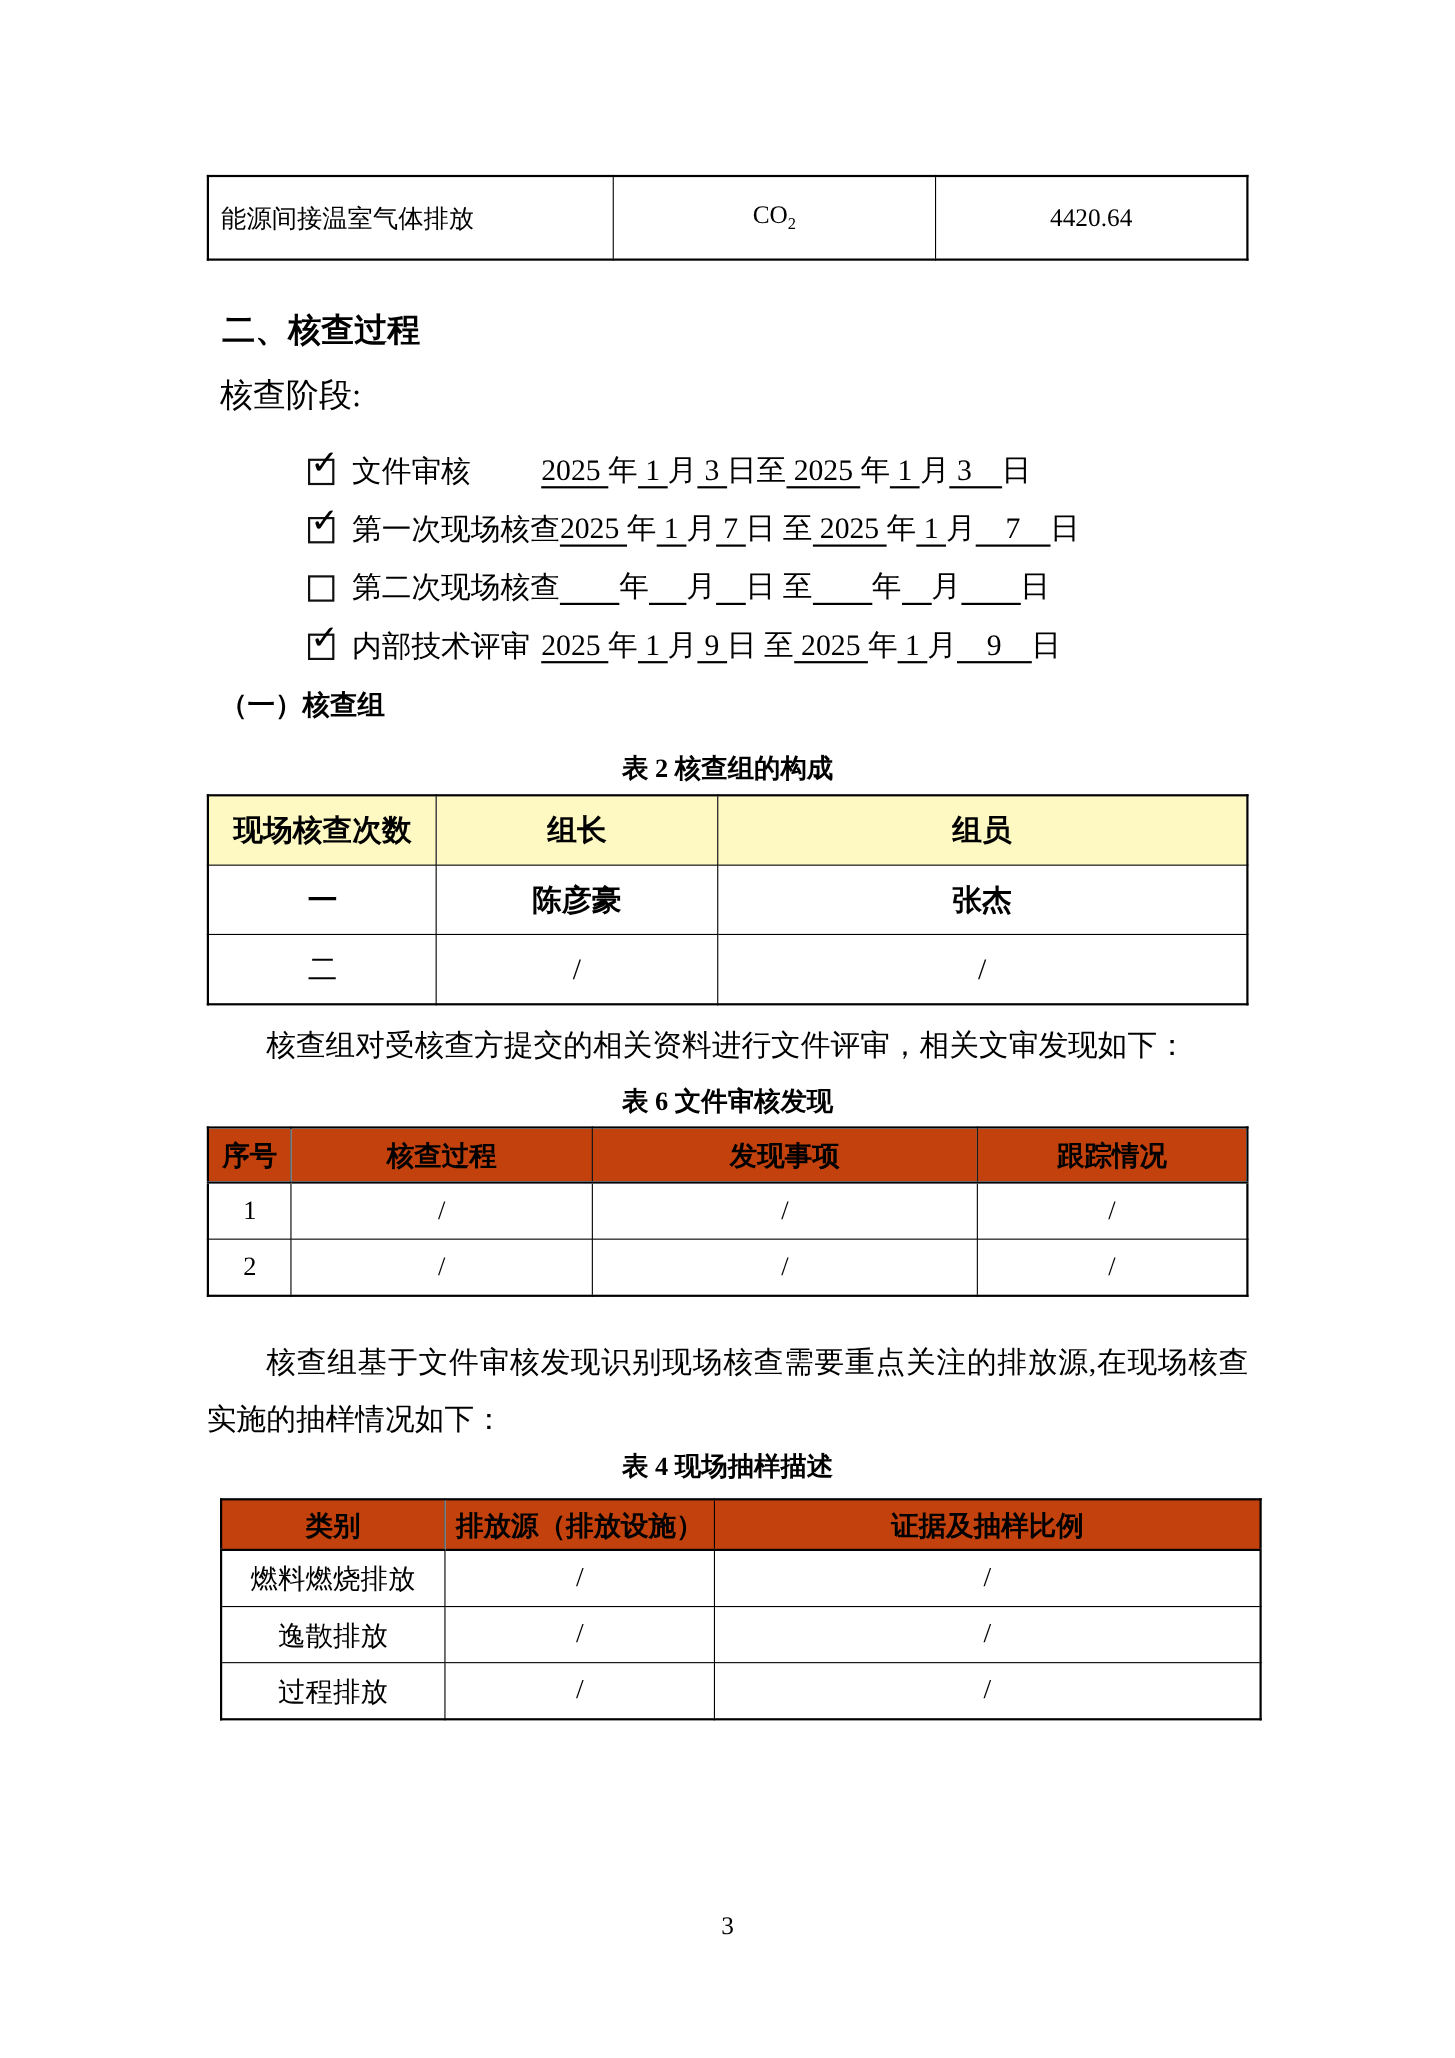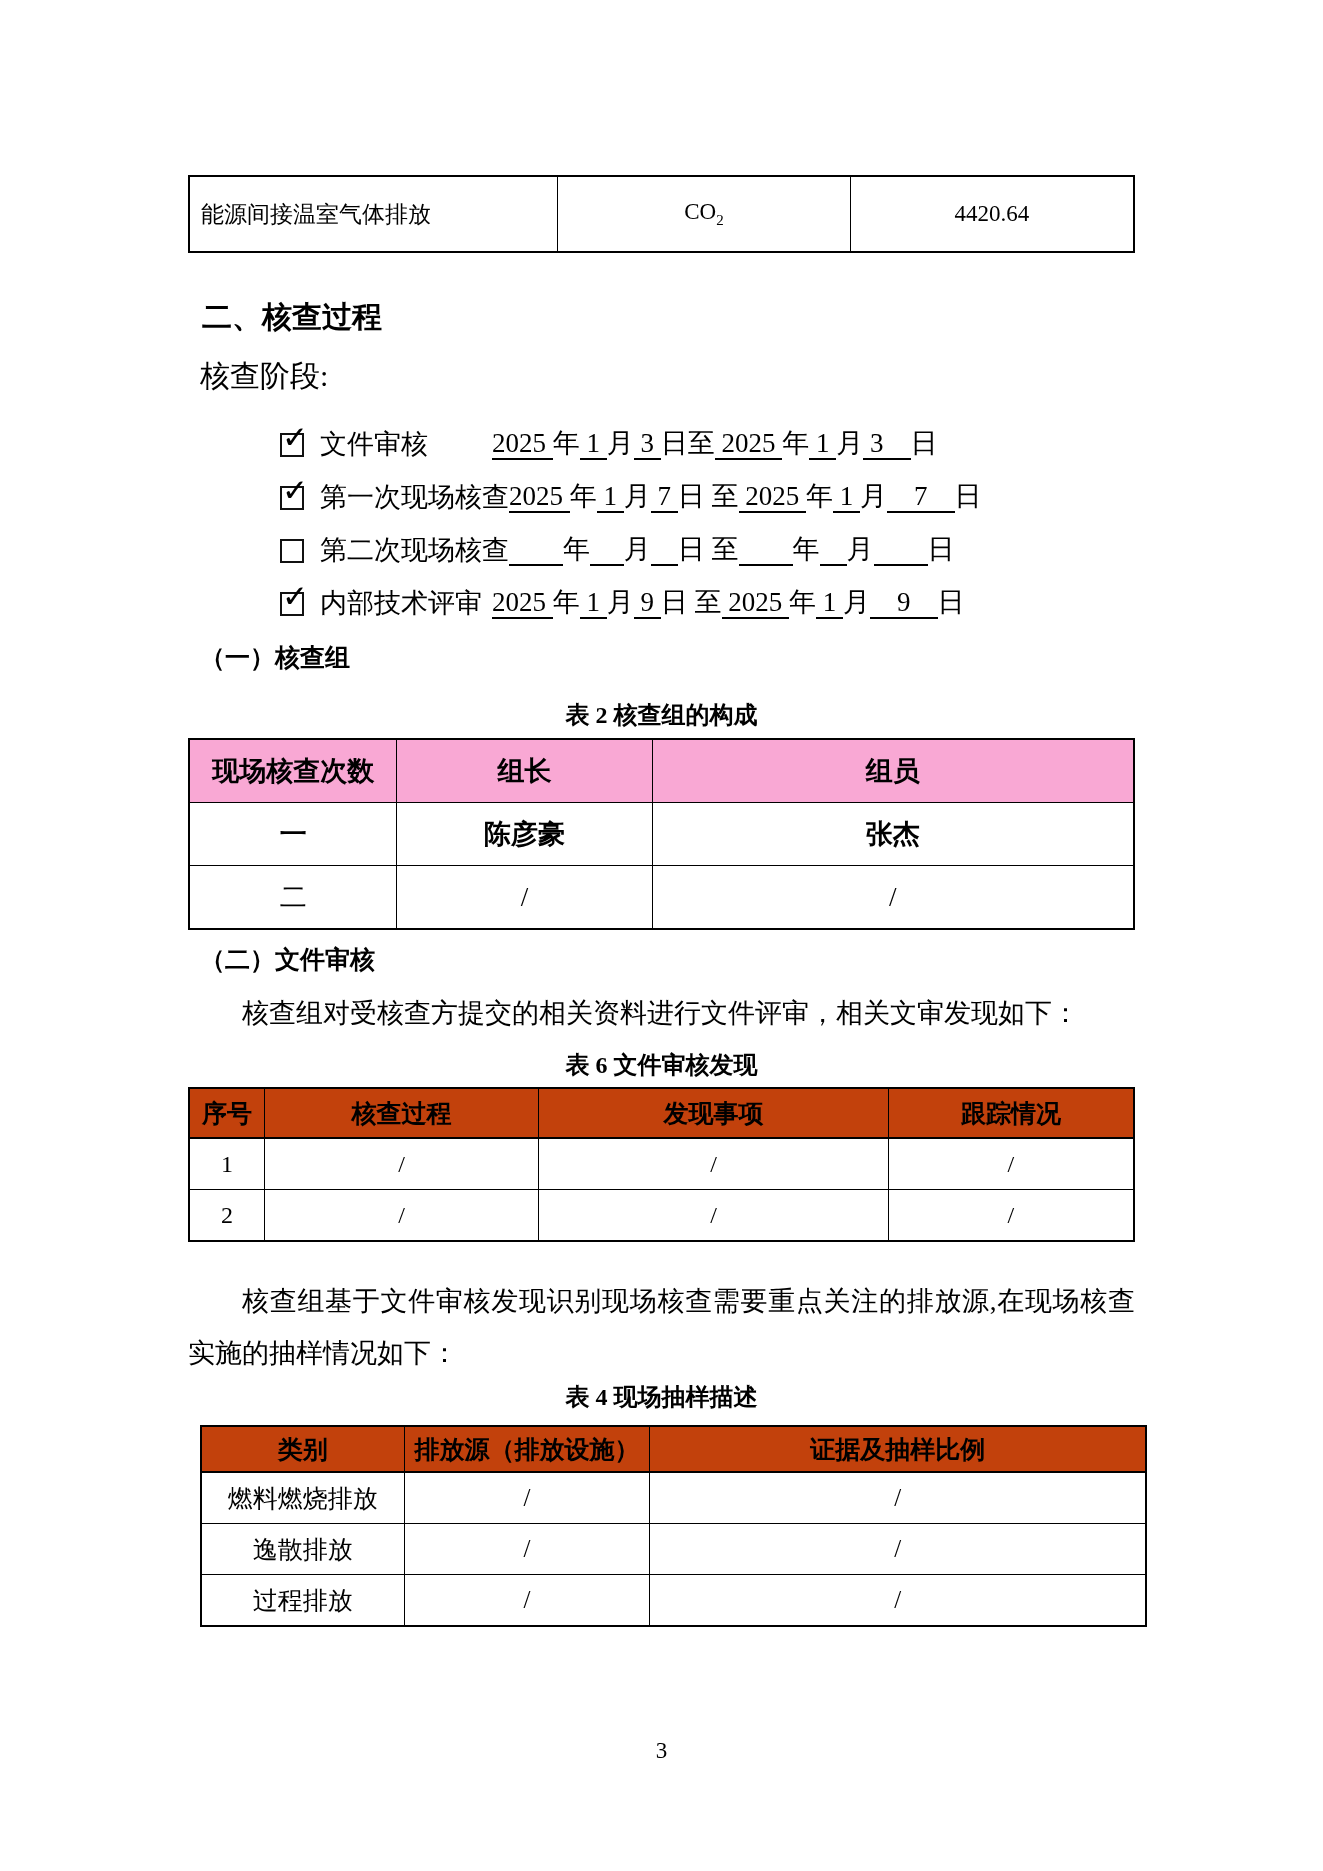--- a/index.html
+++ b/index.html
@@ -4,40 +4,40 @@
 <style>
   html,body{margin:0;padding:0;background:#888;}
   .page{
     position:relative;
     width:1323px;height:1871px;
     margin:0 auto;background:#ffffff;
     font-family:"Liberation Serif","DejaVu Serif",serif;
     color:#000;
     overflow:hidden;
   }
-  .content{position:absolute;left:188px;top:16px;width:947px;}
+  .content{position:absolute;left:188px;top:0;width:947px;}
 
   
   table.doc-table{
     border-collapse:collapse;table-layout:fixed;width:100%;
     border:2px solid #000;
   }
   table.doc-table th,table.doc-table td{
     border:1px solid #000;text-align:center;vertical-align:middle;
     padding:0 6px;overflow:hidden;
   }
   
   .t1{margin-top:159px;}
   .t1 td{height:74px;font-size:23px;}
   .t1 td.cat{text-align:left;padding-left:11px;}
   .t1 td.total{font-weight:700;font-size:24px;}
   .t1 sub{font-size:15px;}
   
   .t2{margin-top:7px;}
-  .t2 th{height:62px;font-size:27px;font-weight:700;background:#f9a8d4;font-family:Liberation Mono, monospace;}
+  .t2 th{height:62px;font-size:27px;font-weight:700;background:#fef9c3;font-family:Liberation Mono, monospace;}
   .t2 td{height:62px;font-size:27px;}
   .t2 tbody tr:first-child td{font-weight:700;}
   
   .t3{margin-top:6px;}
   .t3 th{height:48px;font-size:25px;font-weight:700;}
   .t3 td{height:50px;font-size:24px;}
   
   .t4{margin-top:12px;width:918px;margin-left:12px;padding-left:47px;}
   .t4 th{height:44px;font-size:25px;font-weight:700;}
   .t4 td{height:50px;font-size:25px;}
@@ -138,21 +138,20 @@
             <td>张杰</td>
           </tr>
           <tr>
             <td>二</td>
             <td>/</td>
             <td>/</td>
           </tr>
         </tbody>
     </table>
 
-    <div class="h-sub2">（二）文件审核</div>
     <p class="para">核查组对受核查方提交的相关资料进行文件评审，相关文审发现如下：</p>
     <div class="caption c3">表 6 文件审核发现</div>
     <table class="doc-table gray t3">
       <colgroup>
           <col style="width:8%">
           <col style="width:29%">
           <col style="width:37%">
           <col style="width:26%">
         </colgroup>
       <thead>

